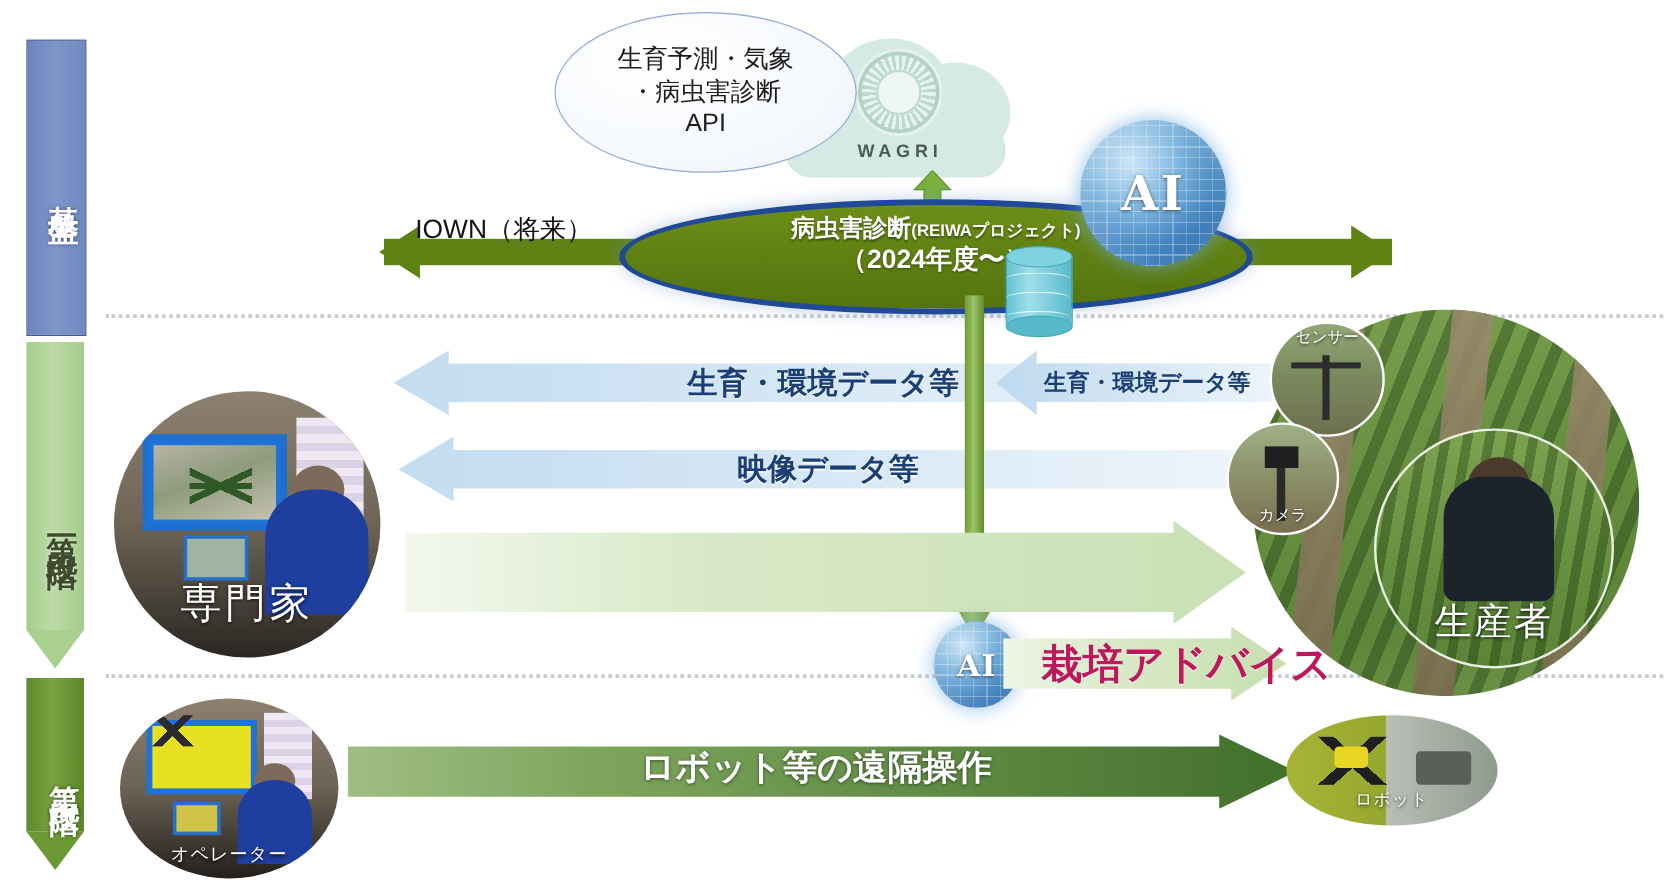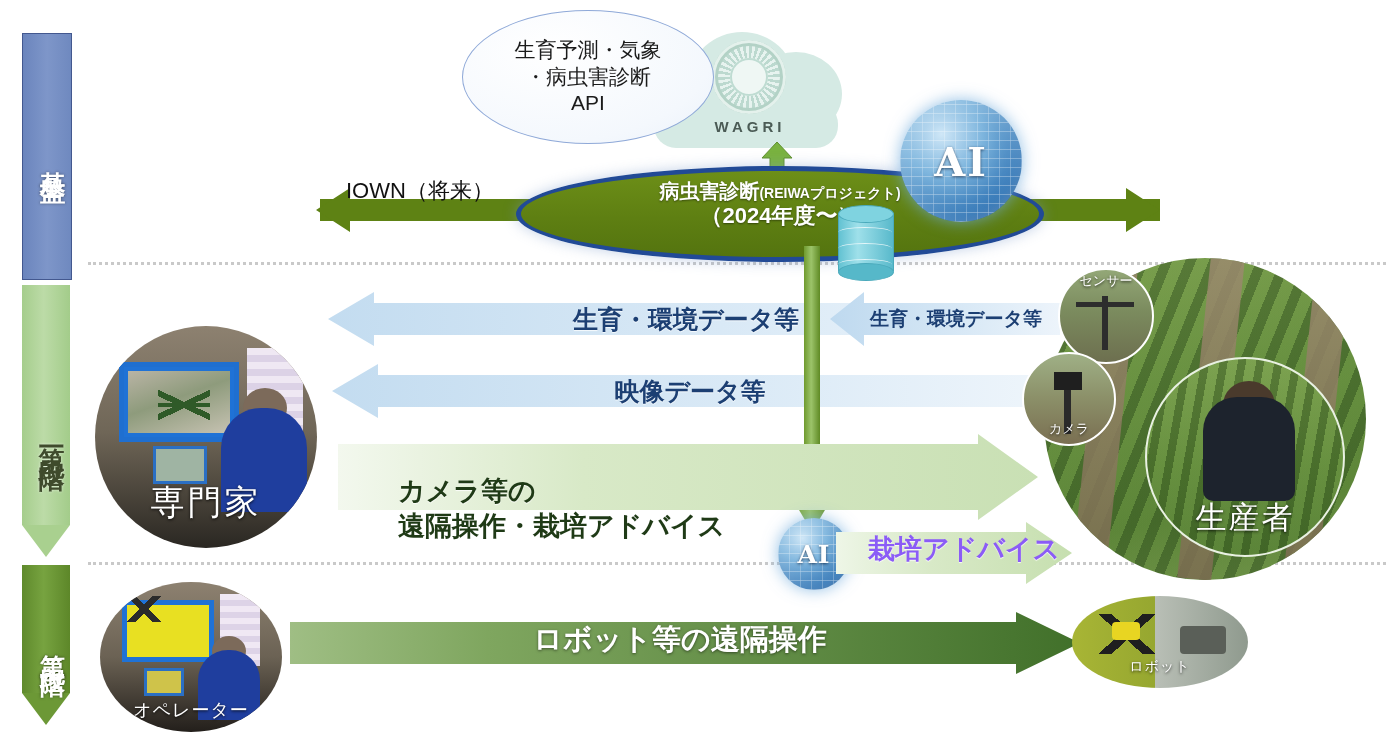--- a/index.html
+++ b/index.html
@@ -135,21 +135,21 @@
     text-align:center;color:#1c3f73;font-weight:bold;font-size:19px;padding-left:22px;
     box-sizing:border-box;}
 
   
   #camera-arrow{position:absolute;left:338px;top:434px;width:700px;height:86px;}
   #camera-text{position:absolute;left:398px;top:474px;width:380px;font-size:27px;
     color:#1f3a16;font-weight:bold;line-height:1.3;
     text-shadow:0 1px 1px rgba(255,255,255,.85);}
   
   #advice-arrow{position:absolute;left:836px;top:522px;width:236px;height:62px;}
-  #advice-text{position:absolute;left:868px;top:531px;font-size:27px;color:#8b5cf6;
+  #advice-text{position:absolute;left:868px;top:531px;font-size:34px;color:#be185d;
     font-weight:bold;white-space:nowrap;text-shadow:0 1px 1px rgba(255,255,255,.85);}
 
   
   #robot-arrow{position:absolute;left:290px;top:612px;width:790px;height:62px;}
   #robot-text{position:absolute;left:290px;top:620px;width:780px;text-align:center;
     font-size:29px;color:#fff;font-weight:bold;text-shadow:0 1px 3px rgba(0,0,0,.5);}
 
   
   .photo{position:absolute;border-radius:50%;overflow:hidden;}
   .photo .cap{position:absolute;left:0;bottom:0;width:100%;text-align:center;
@@ -190,21 +190,21 @@
       linear-gradient(-45deg,transparent 44%,#2b2b2b 44% 56%,transparent 56%);}
   #operator-photo .panel{position:absolute;left:120px;top:12px;width:40px;height:72px;
     background:repeating-linear-gradient(180deg,#f0e8f4 0 6px,#ddd3e7 6px 12px);}
   #operator-photo .person{position:absolute;left:98px;top:68px;width:62px;height:70px;
     background:#1f3e9e;border-radius:30px 30px 0 0;}
   #operator-photo .head{position:absolute;left:112px;top:54px;width:34px;height:30px;
     border-radius:50%;background:#7c6a5a;}
   #operator-photo .laptop{position:absolute;left:44px;top:86px;width:40px;height:28px;
     background:#2a6fc4;}
   #operator-photo .laptop i{position:absolute;inset:3px;background:#cfc34a;display:block;}
-  #operator-photo .cap{bottom:10px;font-size:18px;letter-spacing:1px;}
+  #operator-photo .cap{bottom:10px;font-size:15px;letter-spacing:1px;}
 
   
   #field-photo{left:1044px;top:258px;width:322px;height:322px;
     background:
       repeating-linear-gradient(112deg,rgba(60,90,40,.55) 0 10px,rgba(120,155,80,.35) 10px 22px),
       linear-gradient(170deg,#7ea34e 0%,#5f8b38 40%,#4e7a2c 75%,#6b8f45 100%);}
   #field-photo .path{position:absolute;width:34px;height:100%;
     background:linear-gradient(180deg,#9b8a6e,#7d6d52);opacity:.85;transform:rotate(6deg);}
   #field-photo .p1{left:44px;} #field-photo .p2{left:150px;} #field-photo .p3{left:256px;}
 
@@ -390,24 +390,20 @@
     <svg width="700" height="86" viewBox="0 0 700 86">
       <defs>
           <linearGradient id="lg1" x1="0" y1="0" x2="1" y2="0">
         <stop offset="0%" stop-color="#f3f8ee"></stop>
             <stop offset="35%" stop-color="#d8e9c7"></stop>
         <stop offset="100%" stop-color="#c9e0b4"></stop>
           </linearGradient>
         </defs>
       <polygon points="0,10 640,10 640,0 700,43 640,86 640,76 0,76" fill="url(#lg1)"></polygon>
     </svg>
-  </div>
-  <div id="camera-text">
-    <div>カメラ等の</div>
-    <div>遠隔操作・栽培アドバイス</div>
   </div>
 
   <div class="ai-sphere" id="ai-mid">
     <div class="circuit"></div>
     <div class="ai-text">AI</div>
   </div>
 
   <div id="advice-arrow">
     <svg width="236" height="62" viewBox="0 0 236 62">
       <defs>

